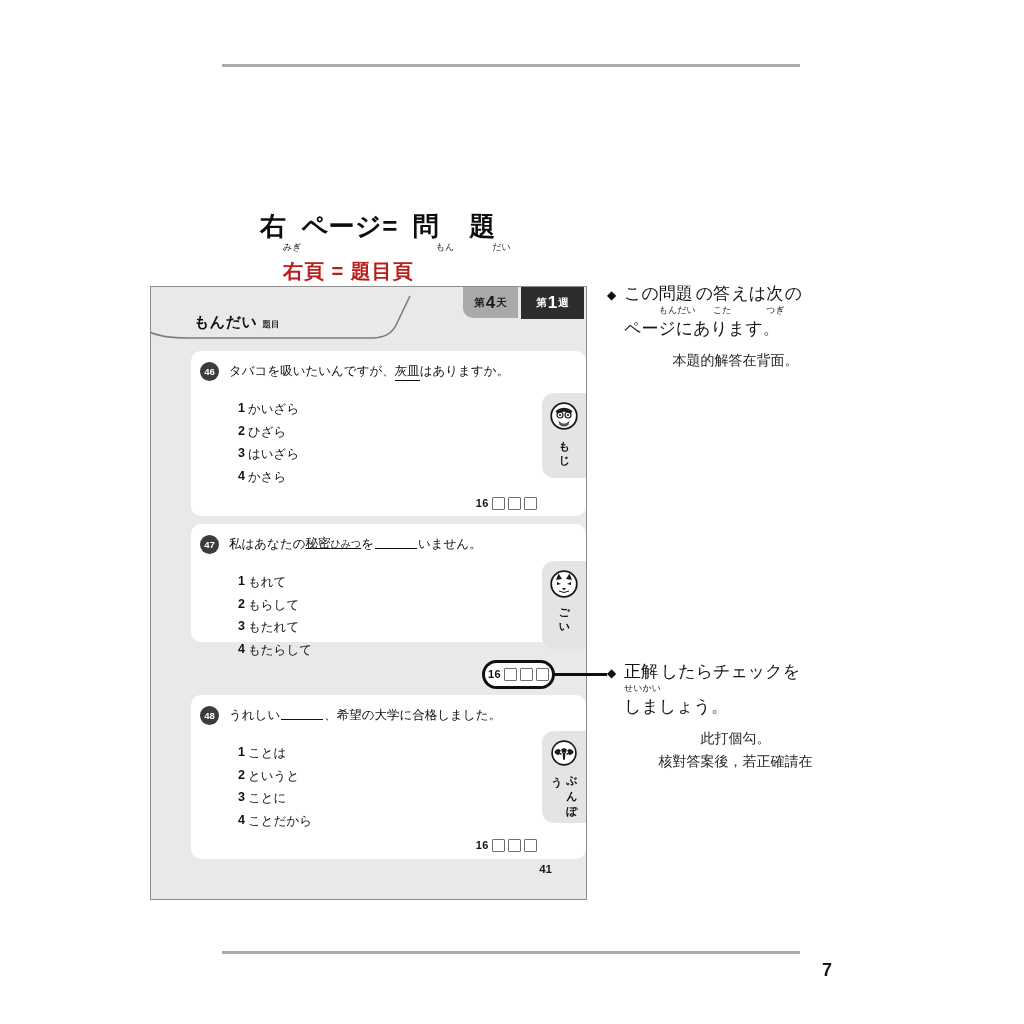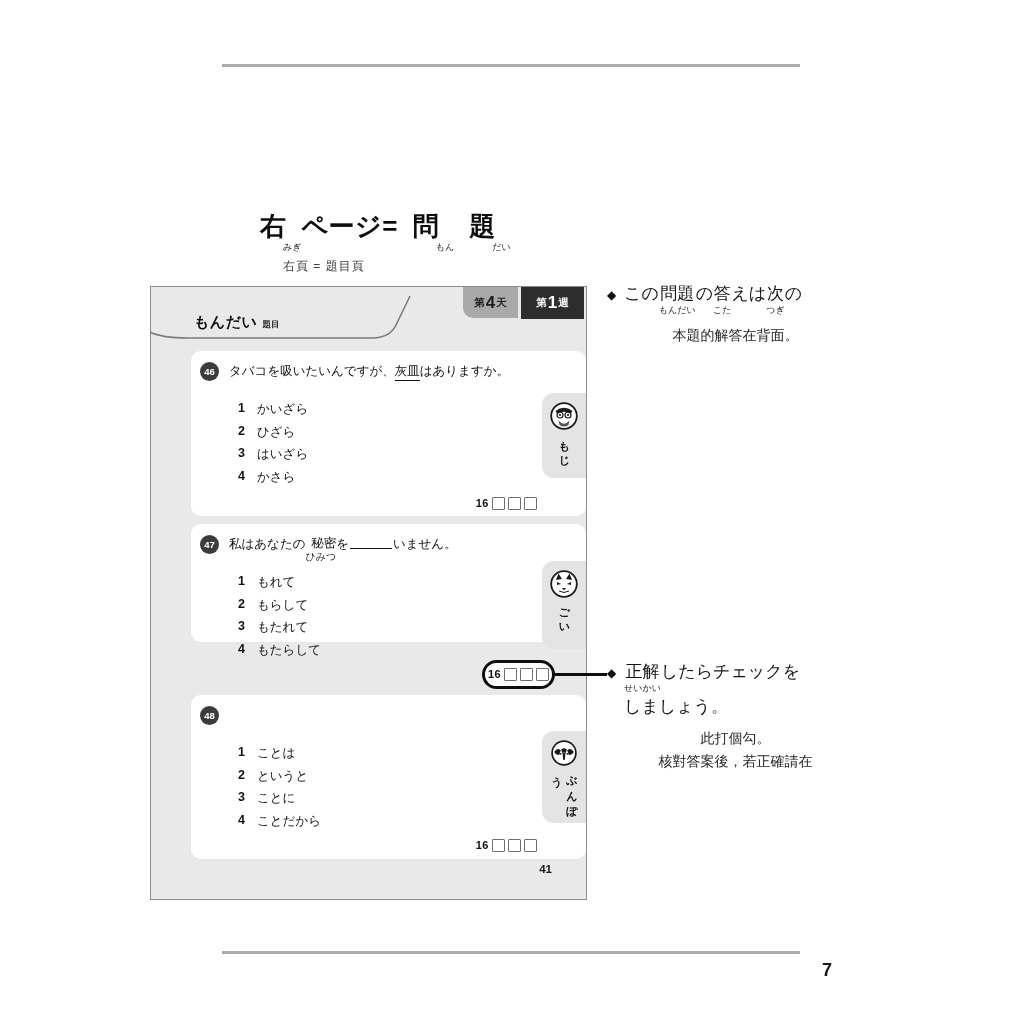--- a/index.html
+++ b/index.html
@@ -16,21 +16,21 @@
   
   .top-rule   { left:222px; top:64px;  width:578px; height:3px;   background:#ababab; }
   .bottom-rule{ left:222px; top:951px; width:578px; height:2.5px; background:#ababab; }
   .folio { left:822px; top:960px; font-size:18px; font-weight:bold; color:#1a1a1a; }
 
   
   .title-block { left:245px; top:212px; display:flex; align-items:flex-start; }
   .tseg { display:inline-flex; flex-direction:column; align-items:center; vertical-align:top; }
   .tseg .rb { font-size:26px; font-weight:bold; line-height:1.15; letter-spacing:0.5px; color:#0d0d0d; }
   .tseg .rt { font-size:9px; line-height:1; margin-top:1px; min-height:9px; color:#222;margin-left:38px; }
-  .subtitle { left:283px; top:258px; font-size:12px; color:#404040; letter-spacing:1px; }
+  .subtitle { left:283px; top:258px; font-size:20px; color:#b91c1c; letter-spacing:1px;font-weight:bold; }
 
   
   .mockup { left:150px; top:286px; width:437px; height:614px;
             background:#e9e9e9; border:1.5px solid #8d8d8d; }
   .tab-curve { left:-1px; top:0; }
   .tab-label { left:43px; top:26px; display:flex; align-items:baseline; }
   .tab-label .main { font-size:15px; font-weight:bold; color:#0f0f0f; letter-spacing:0.5px; }
   .tab-label .sub  { font-size:8.5px; font-weight:bold; color:#2a2a2a; margin-left:5px; }
 
   .badge { top:0; height:31px; display:flex; align-items:center; justify-content:center; }
@@ -41,30 +41,30 @@
 
   .qcard { left:40px; right:0; background:#ffffff; border-radius:10px; }
   .qcard.c1 { top:64px;  height:165px; }
   .qcard.c2 { top:237px; height:118px; }
   .qcard.c3 { top:408px; height:164px; }
 
   .qnum { left:9px; top:11px; width:19px; height:19px; border-radius:50%;
           background:#3c3c3c; color:#fff; font-size:9.5px; font-weight:bold;
           display:flex; align-items:center; justify-content:center; }
   .qtext { left:38px; top:12px; font-size:12.5px; color:#101010; white-space:nowrap; display:flex; align-items:flex-start; }
-  .qseg { display:inline-flex; flex-direction:column; align-items:flex-end; }
+  .qseg { display:inline-flex; align-items:center;text-decoration:underline; }
   .qseg .rb { line-height:1.25; }
   .qseg .rt { font-size:10px; line-height:1; color:#222; }
   .u { border-bottom:1.2px solid #111; }
   .blank { display:inline-block; width:42px; height:13px; border-bottom:1.2px solid #111; margin:0 1px; }
 
   .opts { left:47px; top:50px; }
   .opt-row { display:flex; margin-bottom:5.5px; font-size:12.5px; }
   .opt-row .on { font-weight:bold; width:10px; }
-  .opt-row .ot { margin-left:9px; }
+  .opt-row .ot { }
 
   .score { display:flex; }
   .score .score-num { font-size:11px; font-weight:bold; letter-spacing:0.5px; }
   .score .box { width:13px; height:13px; border:1.5px solid #6f6f6f; background:#fff; margin-left:3px; border-radius:1px; }
   .score-c1 { right:49px; top:146px; }
   .score-c3 { right:49px; top:144px; }
   .outline-box { right:31px; top:136px; width:73px; height:29px; border:3px solid #0f0f0f;
                  border-radius:15px; display:flex; align-items:center; justify-content:center;
                  background:#fff; z-index:3; }
 
@@ -80,21 +80,21 @@
 
   
   .arrow-line { left:550px; top:673px; width:57px; height:2.5px; background:#0f0f0f; }
 
   
   .ann { width:240px; padding-left:17px; }
   .ann1 { left:607px; top:284px; }
   .ann2 { left:607px; top:662px; }
   .ann-bullet { position:absolute; left:0; top:4px; font-size:12px; color:#0f0f0f; }
   .ann-line1 { font-size:17px; display:flex; align-items:flex-start; white-space:nowrap; color:#141414; }
-  .aseg { display:inline-flex; flex-direction:column; align-items:center; }
+  .aseg { display:inline-flex; flex-direction:column; align-items:flex-start; }
   .aseg .rb { line-height:1.2; }
   .aseg .rt { font-size:9px; line-height:1; margin-top:2px; min-height:9px; color:#1c1c1c; }
   .ann-line2 { font-size:17px; margin-top:2px; color:#141414; }
   .ann-cn { font-size:14px; margin-top:9px; line-height:23px; color:#262626;text-align:center; }
 </style>
 </head>
 <body>
 
 <div class="abs top-rule"></div>
 
@@ -207,20 +207,25 @@
         <span class="score-num">16</span>
         <span class="box"></span>
           <span class="box"></span>
           <span class="box"></span>
       </div>
     </div>
   </div>
 
   <div class="abs qcard c3">
     <div class="abs qnum">48</div>
+    <div class="abs qtext">
+      <span>うれしい</span>
+        <span class="blank"></span>
+        <span>、希望の大学に合格しました。</span>
+    </div>
     <div class="abs opts">
       <div class="opt-row">
           <span class="on">1</span>
           <span class="ot">ことは</span>
         </div>
       <div class="opt-row">
           <span class="on">2</span>
           <span class="ot">というと</span>
         </div>
       <div class="opt-row">
@@ -307,20 +312,21 @@
       </span>
     <span class="aseg">
         <span class="rb">次</span>
         <span class="rt">つぎ</span>
       </span>
     <span class="aseg">
         <span class="rb">の</span>
         <span class="rt"></span>
       </span>
   </div>
+  <div class="ann-line2">ページにあります。</div>
   <div class="ann-cn">本題的解答在背面。</div>
 </div>
 
 <div class="abs ann ann2">
   <span class="ann-bullet">◆</span>
   <div class="ann-line1">
     <span class="aseg">
         <span class="rb">正解</span>
         <span class="rt">せいかい</span>
       </span>

